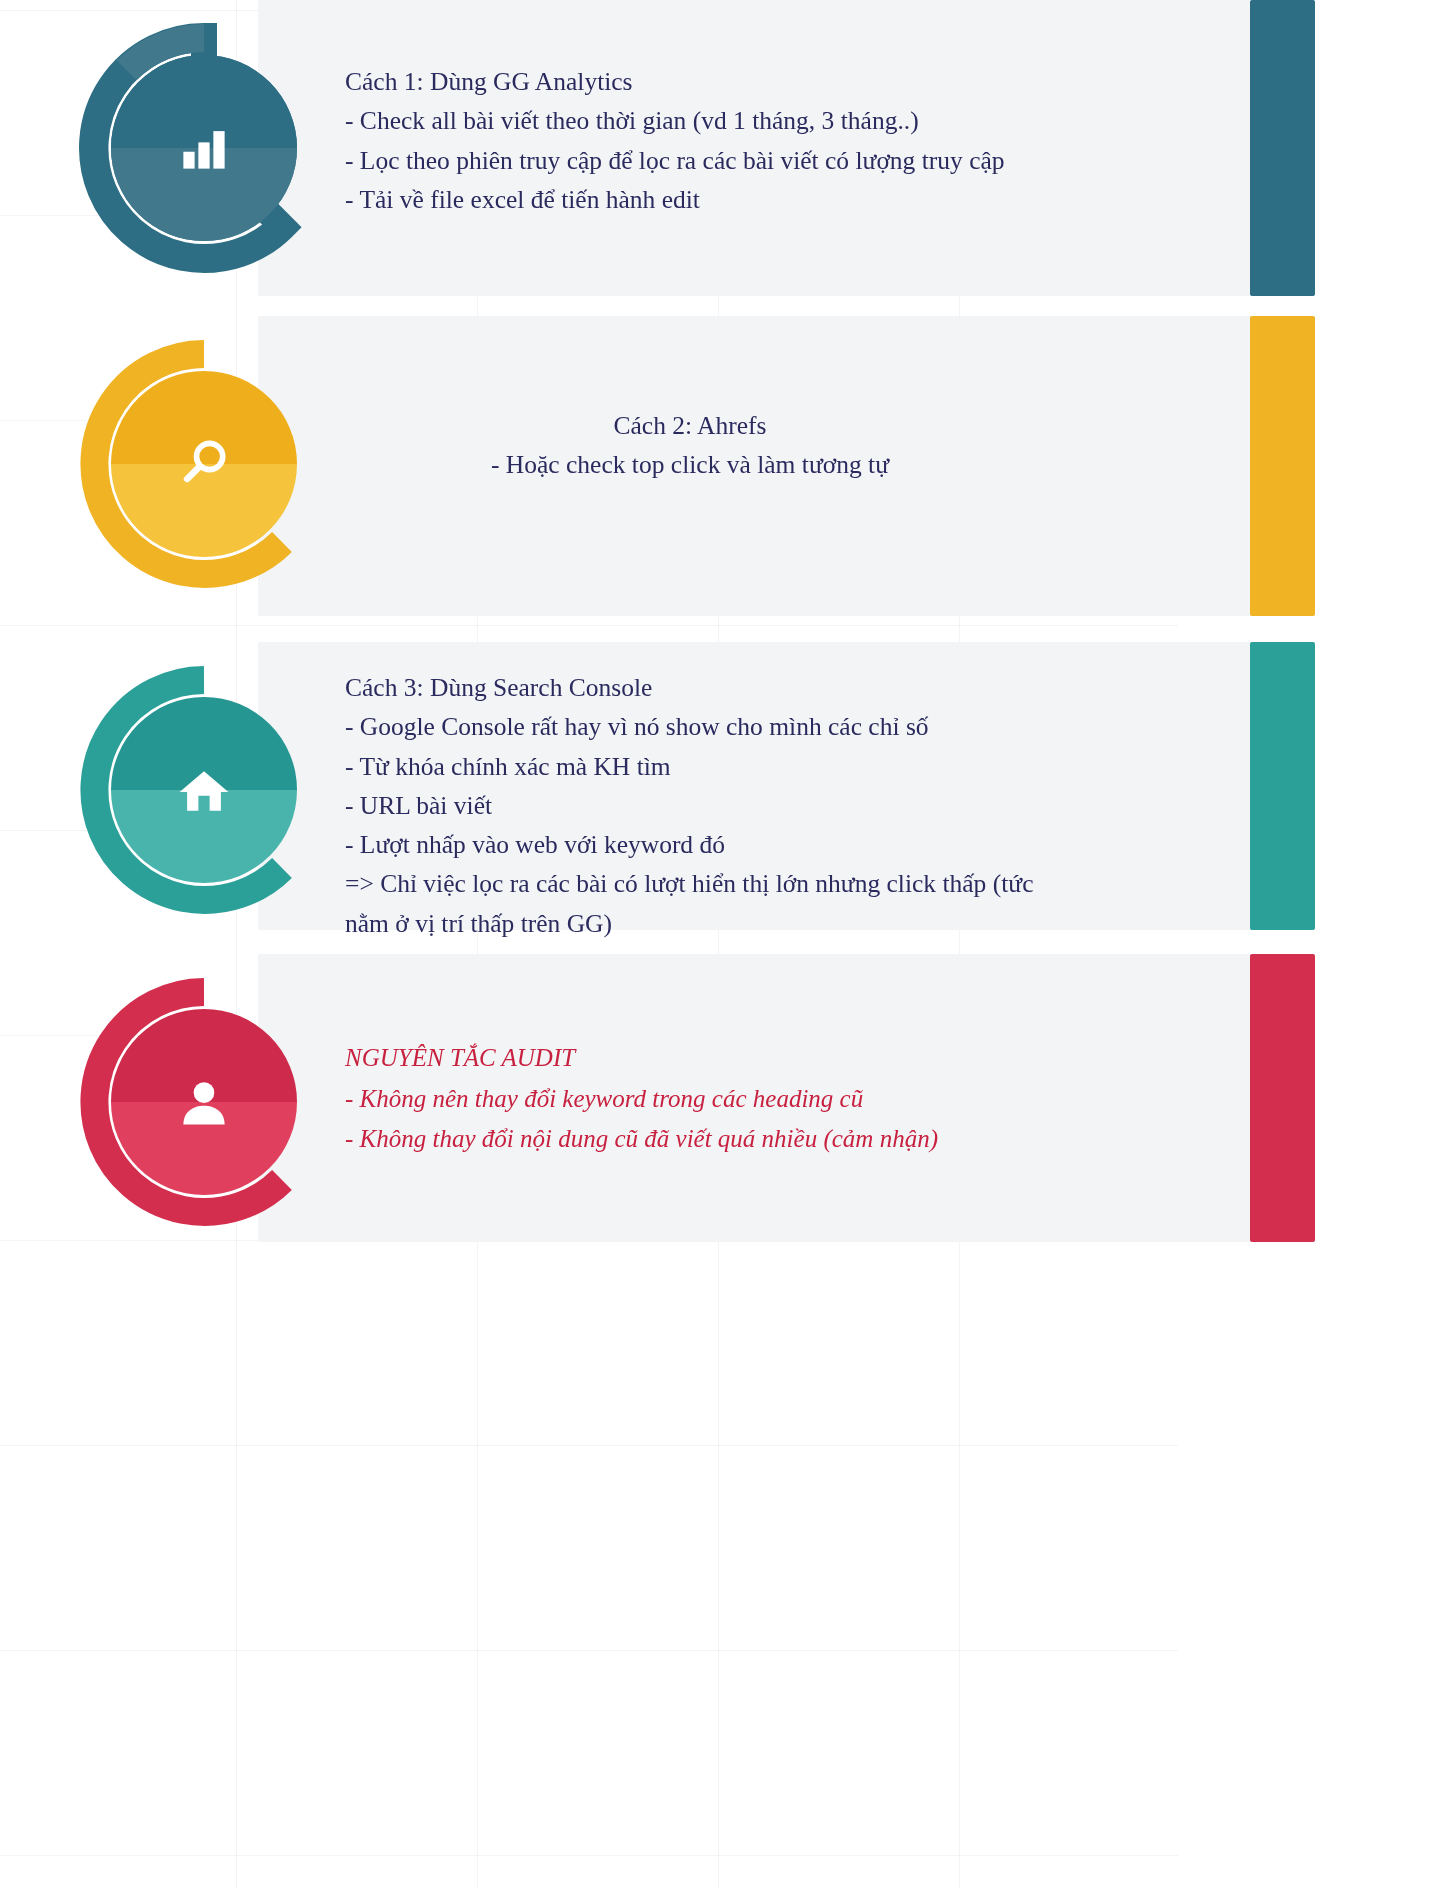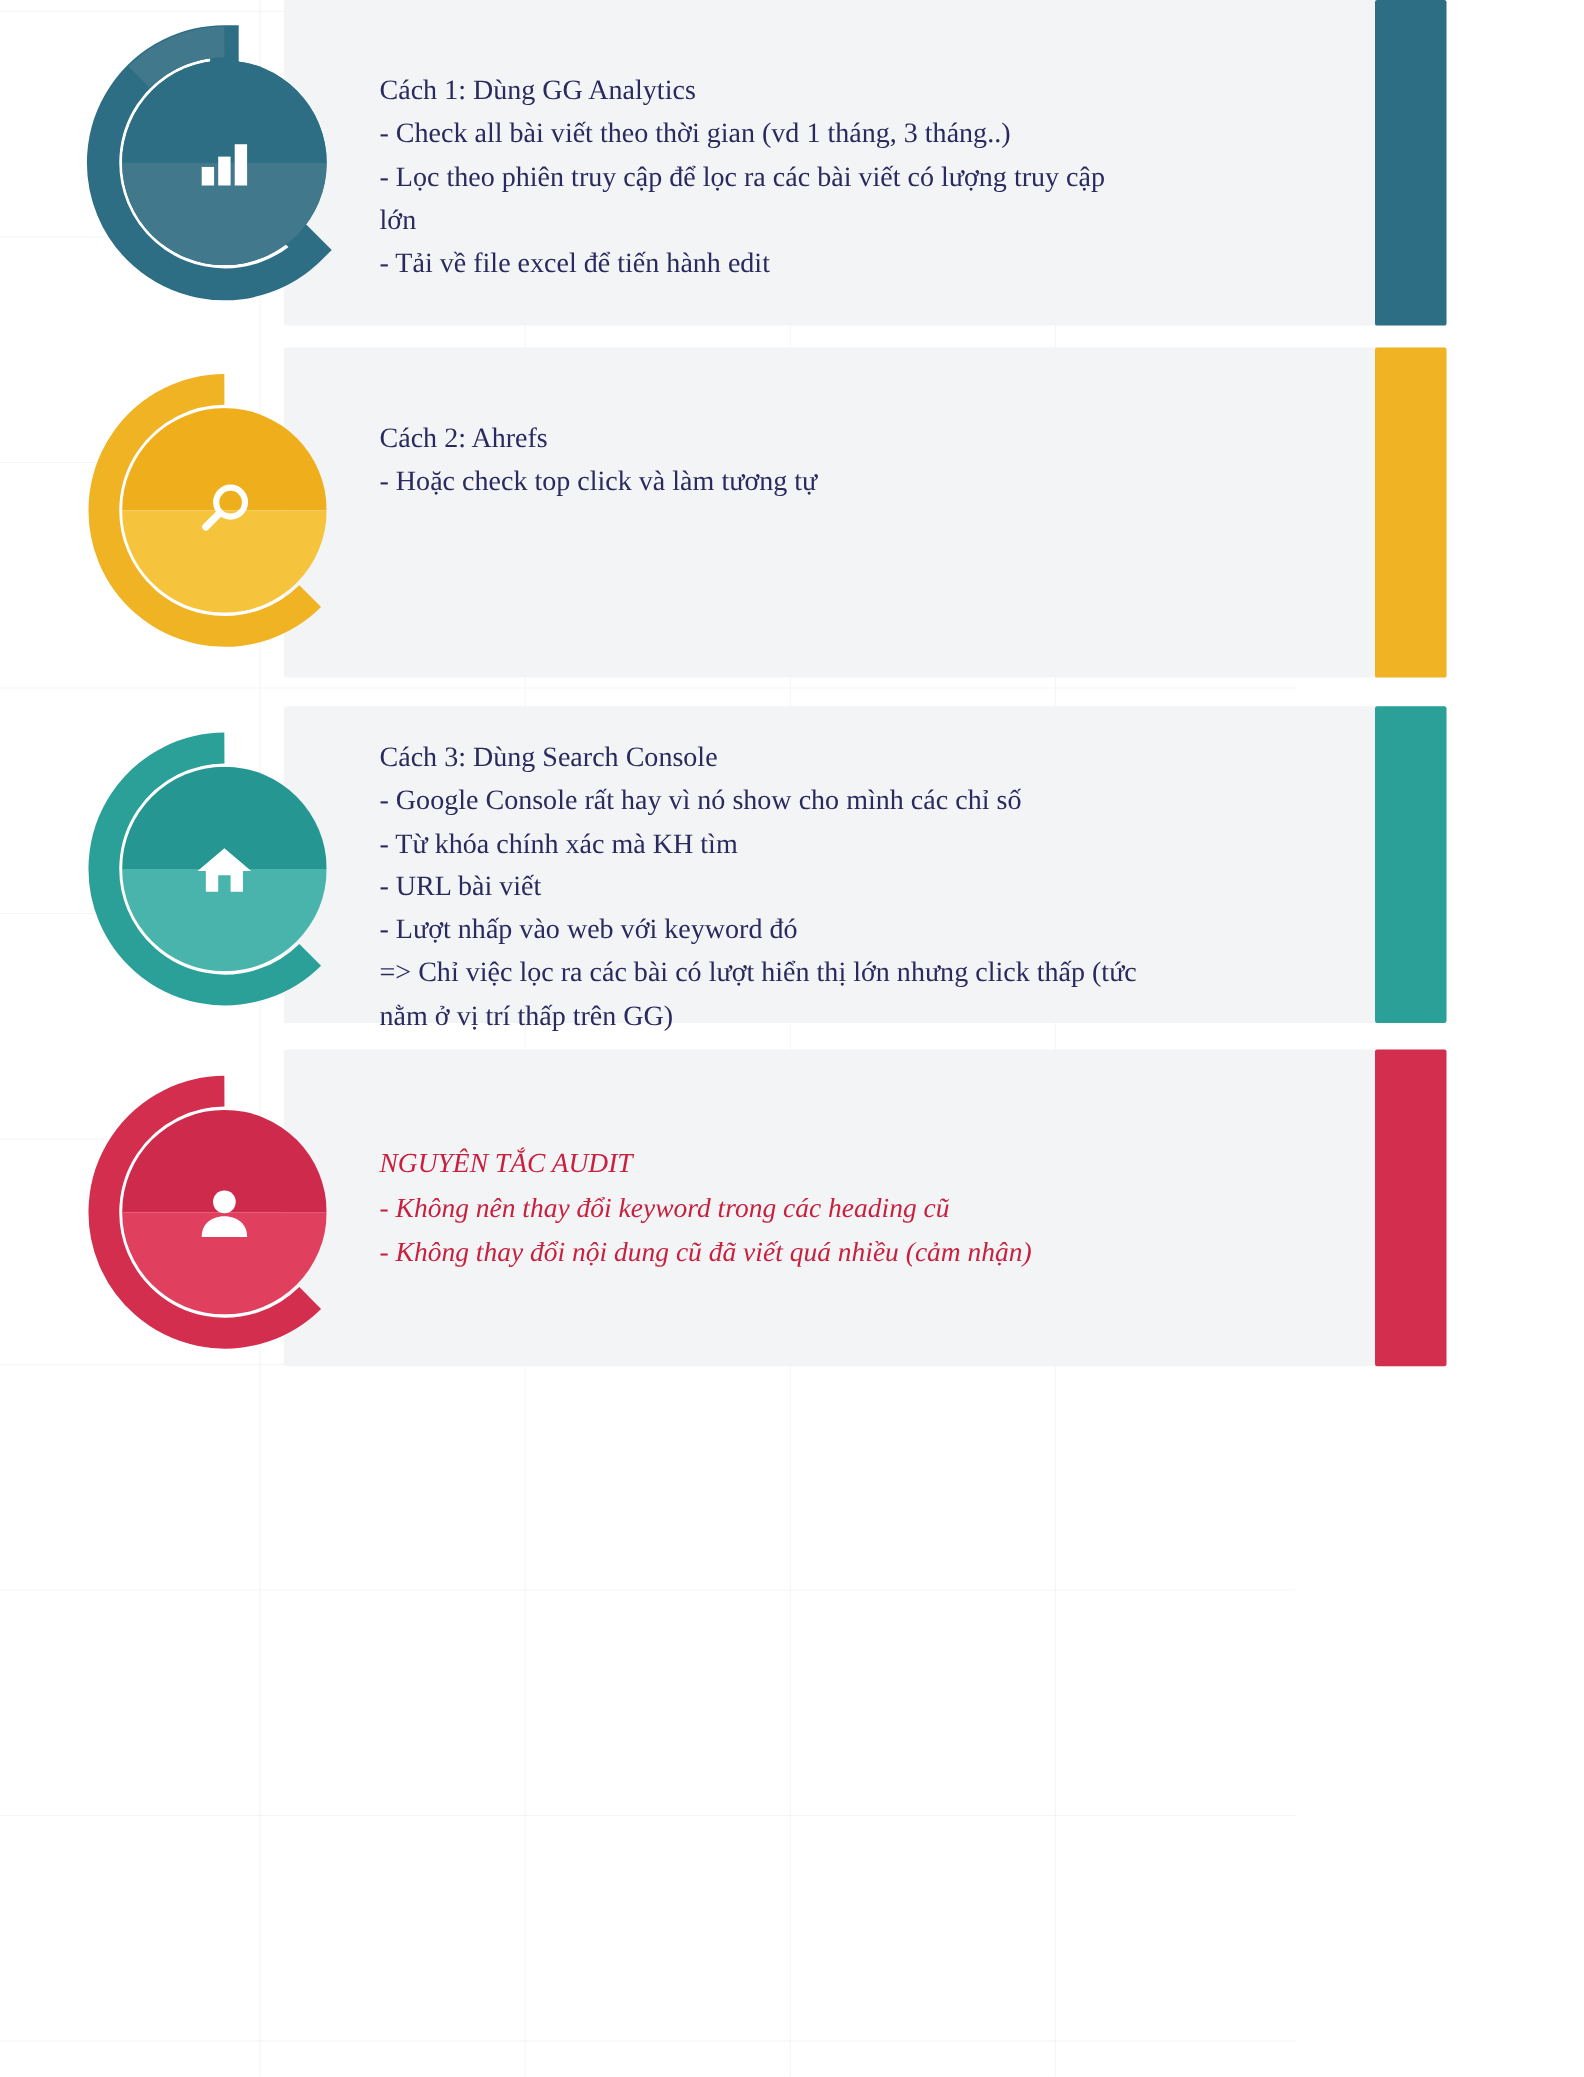--- a/index.html
+++ b/index.html
@@ -110,21 +110,20 @@
         <rect x="10" y="36" width="12" height="18" fill="#ffffff"></rect>
         <rect x="26" y="26" width="12" height="28" fill="#ffffff"></rect>
         <rect x="42" y="14" width="12" height="40" fill="#ffffff"></rect>
       </svg>
     </div>
 
     <div class="txt" style="left:345px;top:62px;width:690px;">
       <span class="ln">Cách 1: Dùng GG Analytics</span>
       <span class="ln">- Check all bài viết theo thời gian (vd 1 tháng, 3 tháng..)</span>
       <span class="ln">- Lọc theo phiên truy cập để lọc ra các bài viết có lượng truy cập</span>
-      <span class="ln">lớn</span>
       <span class="ln">- Tải về file excel để tiến hành edit</span>
     </div>
   </div>
 
   <div class="card" style="height:310px;">
     <div class="card-panel" style="top:0;height:300px;"></div>
     <div class="card-bar" style="top:0;height:300px;background:#F0B323;"></div>
 
     <div class="ring" style="top:22px;width:252px;height:252px;">
       <svg width="252" height="252" viewBox="0 0 252 252">
@@ -133,21 +132,21 @@
     </div>
     <div class="disc" style="left:111px;top:55px;width:186px;height:186px;overflow:hidden;">
       <div style="position:absolute;left:0;top:0;width:186px;height:93px;background:#EFAF1C;"></div>
       <div style="position:absolute;left:0;top:93px;width:186px;height:93px;background:#F5C43C;"></div>
       <svg class="glyph" viewBox="0 0 64 64" style="position:relative;z-index:2;">
         <circle cx="38" cy="24" r="14" fill="none" stroke="#ffffff" stroke-width="6"></circle>
         <line x1="27" y1="35" x2="14" y2="48" stroke="#ffffff" stroke-width="7" stroke-linecap="round"></line>
       </svg>
     </div>
 
-    <div class="txt" style="left:345px;top:62px;width:690px;">
+    <div class="txt" style="left:345px;top:90px;width:690px;text-align:center;">
       <span class="ln">Cách 2: Ahrefs</span>
       <span class="ln">- Hoặc check top click và làm tương tự</span>
     </div>
   </div>
 
   <div class="card" style="height:296px;">
     <div class="card-panel" style="top:0;height:288px;"></div>
     <div class="card-bar" style="top:0;height:288px;background:#2AA098;"></div>
 
     <div class="ring" style="top:22px;width:252px;height:252px;">

